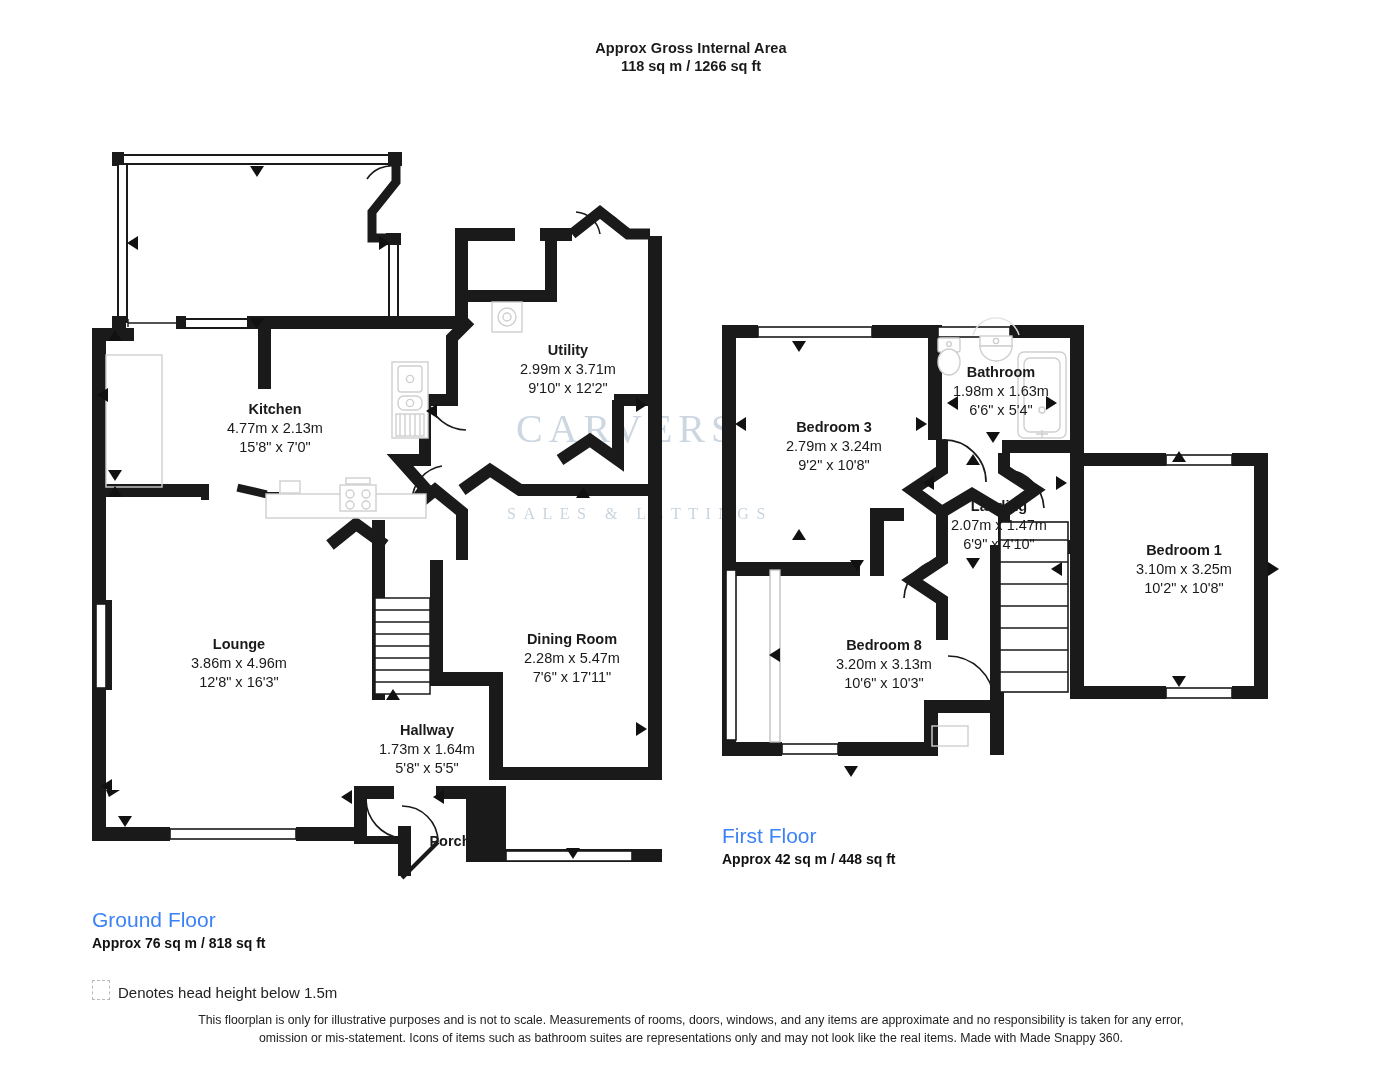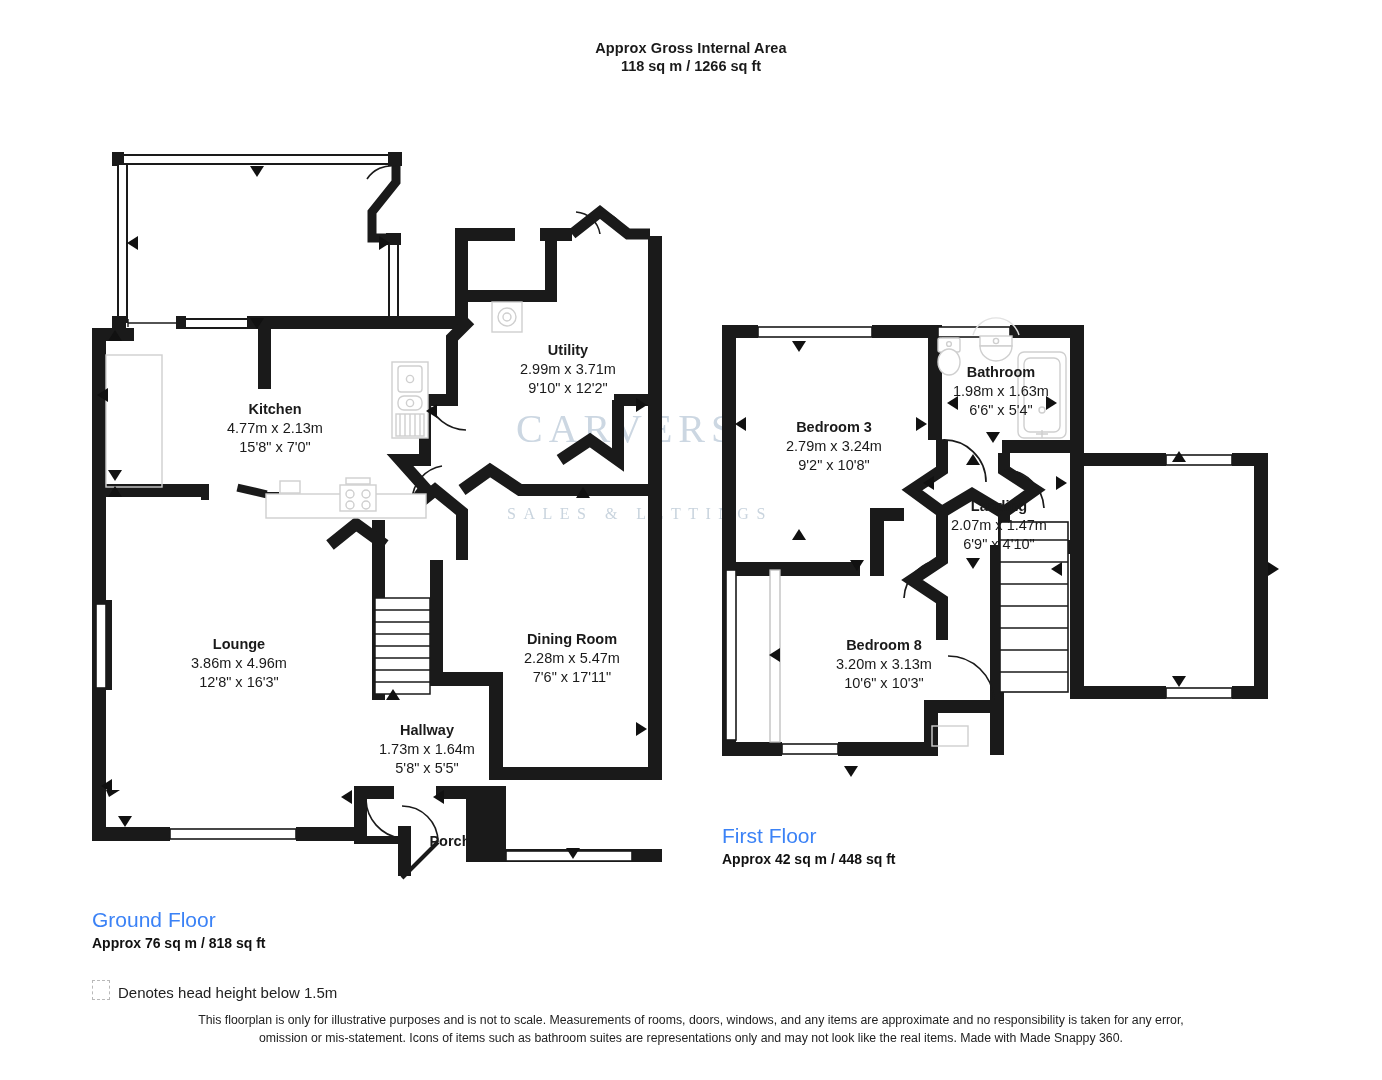--- a/index.html
+++ b/index.html
@@ -405,20 +405,25 @@
     <span class="rdim">1.98m x 1.63m</span>
     <span class="rdim">6'6" x 5'4"</span>
   </div>
 
   <div class="room-label" style="left:923px; top:476px; width:152px;margin-top:21px;">
     <span class="rname">Landing</span>
     <span class="rdim">2.07m x 1.47m</span>
     <span class="rdim">6'9" x 4'10"</span>
   </div>
 
+  <div class="room-label" style="left:1105px; top:541px; width:158px;">
+    <span class="rname">Bedroom 1</span>
+    <span class="rdim">3.10m x 3.25m</span>
+    <span class="rdim">10'2" x 10'8"</span>
+  </div>
 
   <div class="room-label" style="left:805px; top:636px; width:158px;">
     <span class="rname">Bedroom 8</span>
     <span class="rdim">3.20m x 3.13m</span>
     <span class="rdim">10'6" x 10'3"</span>
   </div>
 
   <div class="floor-name" style="left:722px; top:824px;">First Floor</div>
   <div class="floor-area" style="left:722px; top:851px;">Approx 42 sq m / 448 sq ft</div>
 

